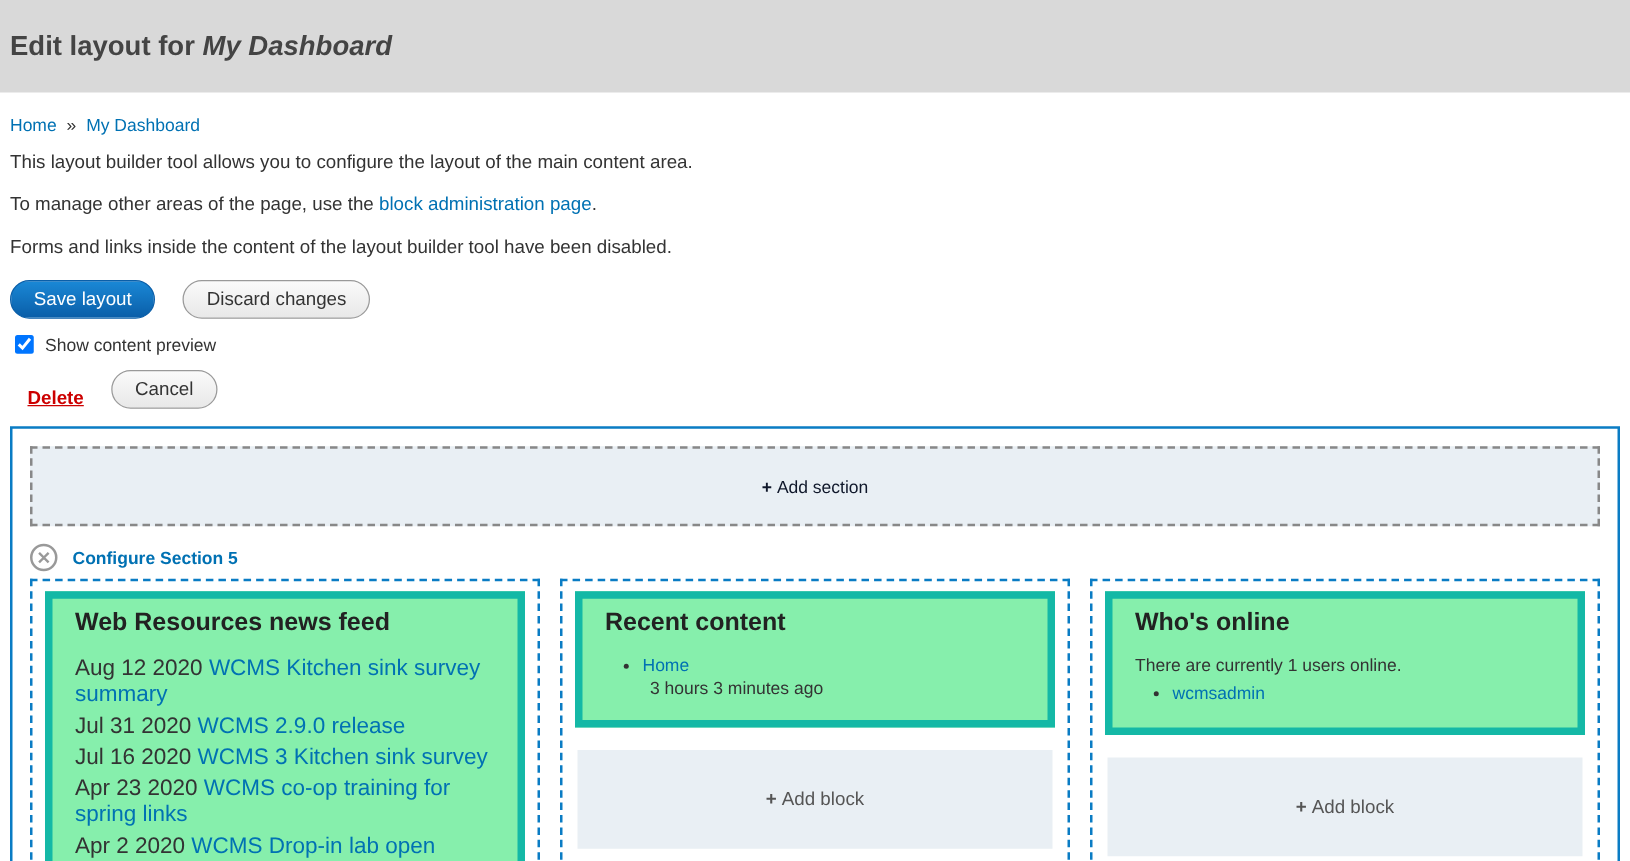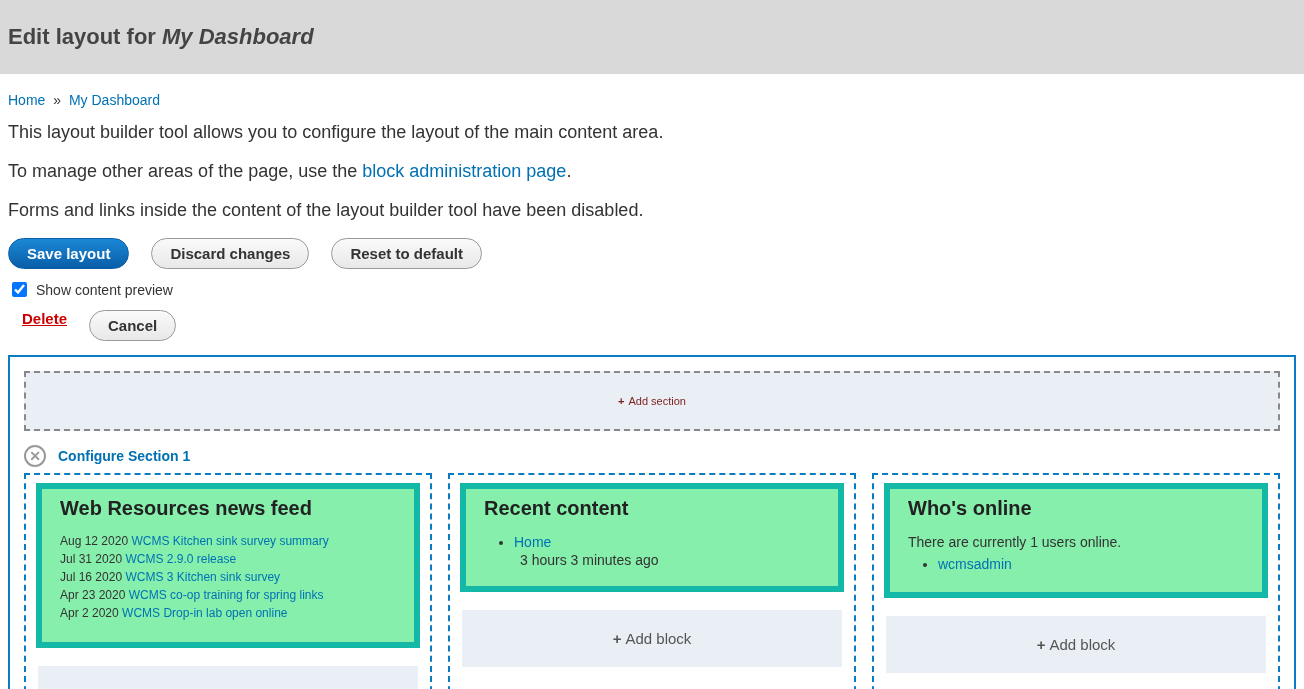--- a/index.html
+++ b/index.html
@@ -36,39 +36,39 @@
     .breadcrumb a {
       color: #0071b3;
       text-decoration: none;
     }
     .breadcrumb-sep {
       margin: 0 4px;
       color: #333;
     }
     .intro-text {
       margin: 10px 0;
-      font-size: 18px;
+      font-size: 15px;
       color: #333;
       line-height: 1.6;
     }
     .intro-text a {
       color: #0071b3;
       text-decoration: none;
     }
     .button-row {
       margin: 14px 0 10px 0;
       display: flex;
       gap: 22px;
       align-items: center;
     }
     .btn {
       border-radius: 16px;
       padding: 6px 18px;
       font-size: 15px;
-      font-weight: bold;
+      font-weight: normal;
       border: 1px solid #999;
       background: linear-gradient(to bottom, #fafafa, #e8e8e8);
       color: #333;
       cursor: pointer;
     }
     .btn-primary {
       background: linear-gradient(to bottom, #1a88d6, #0a5ea8);
       color: #fff;
       border: 1px solid #0a5ea8;
     }
@@ -80,43 +80,43 @@
       font-size: 14px;
     }
     .checkbox-row input {
       width: 15px;
       height: 15px;
     }
     .action-row {
       margin: 10px 0 14px 0;
       display: flex;
       gap: 22px;
-      align-items: flex-start;
+      align-items: flex-end;
       padding-left: 14px;
     }
     .link-delete {
       color: #c00;
       text-decoration: underline;
       cursor: pointer;
       font-weight: bold;
       font-size: 15px;
     }
     .layout-builder {
       border: 2px solid #0a7cc4;
       padding: 14px;
       margin: 4px 0;
     }
     .add-section-area {
       border: 2px dashed #888;
       background: #e9eff4;
       text-align: center;
       padding: 22px 0;
       cursor: pointer;
-      color: #7f1d1d;
-      font-size: 11px;
+      color: #0f172a;
+      font-size: 14px;
       font-weight: 500;
     }
     .plus-icon {
       font-weight: bold;
       margin-right: 4px;
     }
     .section-header {
       margin: 14px 0 6px 0;
       display: flex;
       align-items: center;
@@ -161,34 +161,34 @@
       background: #86efac;
     }
     .block-title {
       font-size: 20px;
       font-weight: bold;
       margin: 0 0 14px 0;
       color: #222;
     }
     .news-item {
       margin: 4px 0;
-      font-size: 12px;
+      font-size: 18px;
     }
     .news-date {
       color: #333;
     }
     .news-link {
       color: #0071b3;
       text-decoration: none;
     }
     .add-block-area {
       margin: 8px 12px 12px 12px;
       background: #e9eff4;
       text-align: center;
-      padding: 20px 0;
+      padding: 31px 0;
       cursor: pointer;
       color: #555;
       font-size: 15px;
       font-weight: 500;
     }
     .block ul {
       margin: 0;
       padding-left: 30px;
     }
     .block ul li {
@@ -230,21 +230,20 @@
 
   <div class="intro-text">This layout builder tool allows you to configure the layout of the main content area.</div>
   <div class="intro-text">
     <span>To manage other areas of the page, use the </span><a href="#">block administration page</a><span>.</span>
   </div>
   <div class="intro-text">Forms and links inside the content of the layout builder tool have been disabled.</div>
 
   <div class="button-row">
     <button class="btn btn-primary">Save layout</button>
     <button class="btn">Discard changes</button>
-    <button class="btn">Reset to default</button>
   </div>
 
   <div class="checkbox-row">
     <input type="checkbox" checked="" style="">
     <label>Show content preview</label>
   </div>
 
   <div class="action-row">
     <a class="link-delete">Delete</a>
     <button class="btn">Cancel</button>
@@ -253,21 +252,21 @@
   <div class="layout-builder">
 
     <div class="add-section-area">
       <span class="plus-icon">+</span><span>Add section</span>
     </div>
 
     <div class="section-header">
       <div class="remove-circle">
         <span>✕</span>
       </div>
-      <a href="#" class="configure-link">Configure Section 1</a>
+      <a href="#" class="configure-link">Configure Section 5</a>
     </div>
 
     <div class="section-row">
 
       <div class="region">
         <div class="block">
           <div class="block-title">Web Resources news feed</div>
           <div class="news-item">
             <span class="news-date">Aug 12 2020</span>
             <a href="#" class="news-link">WCMS Kitchen sink survey summary</a>

